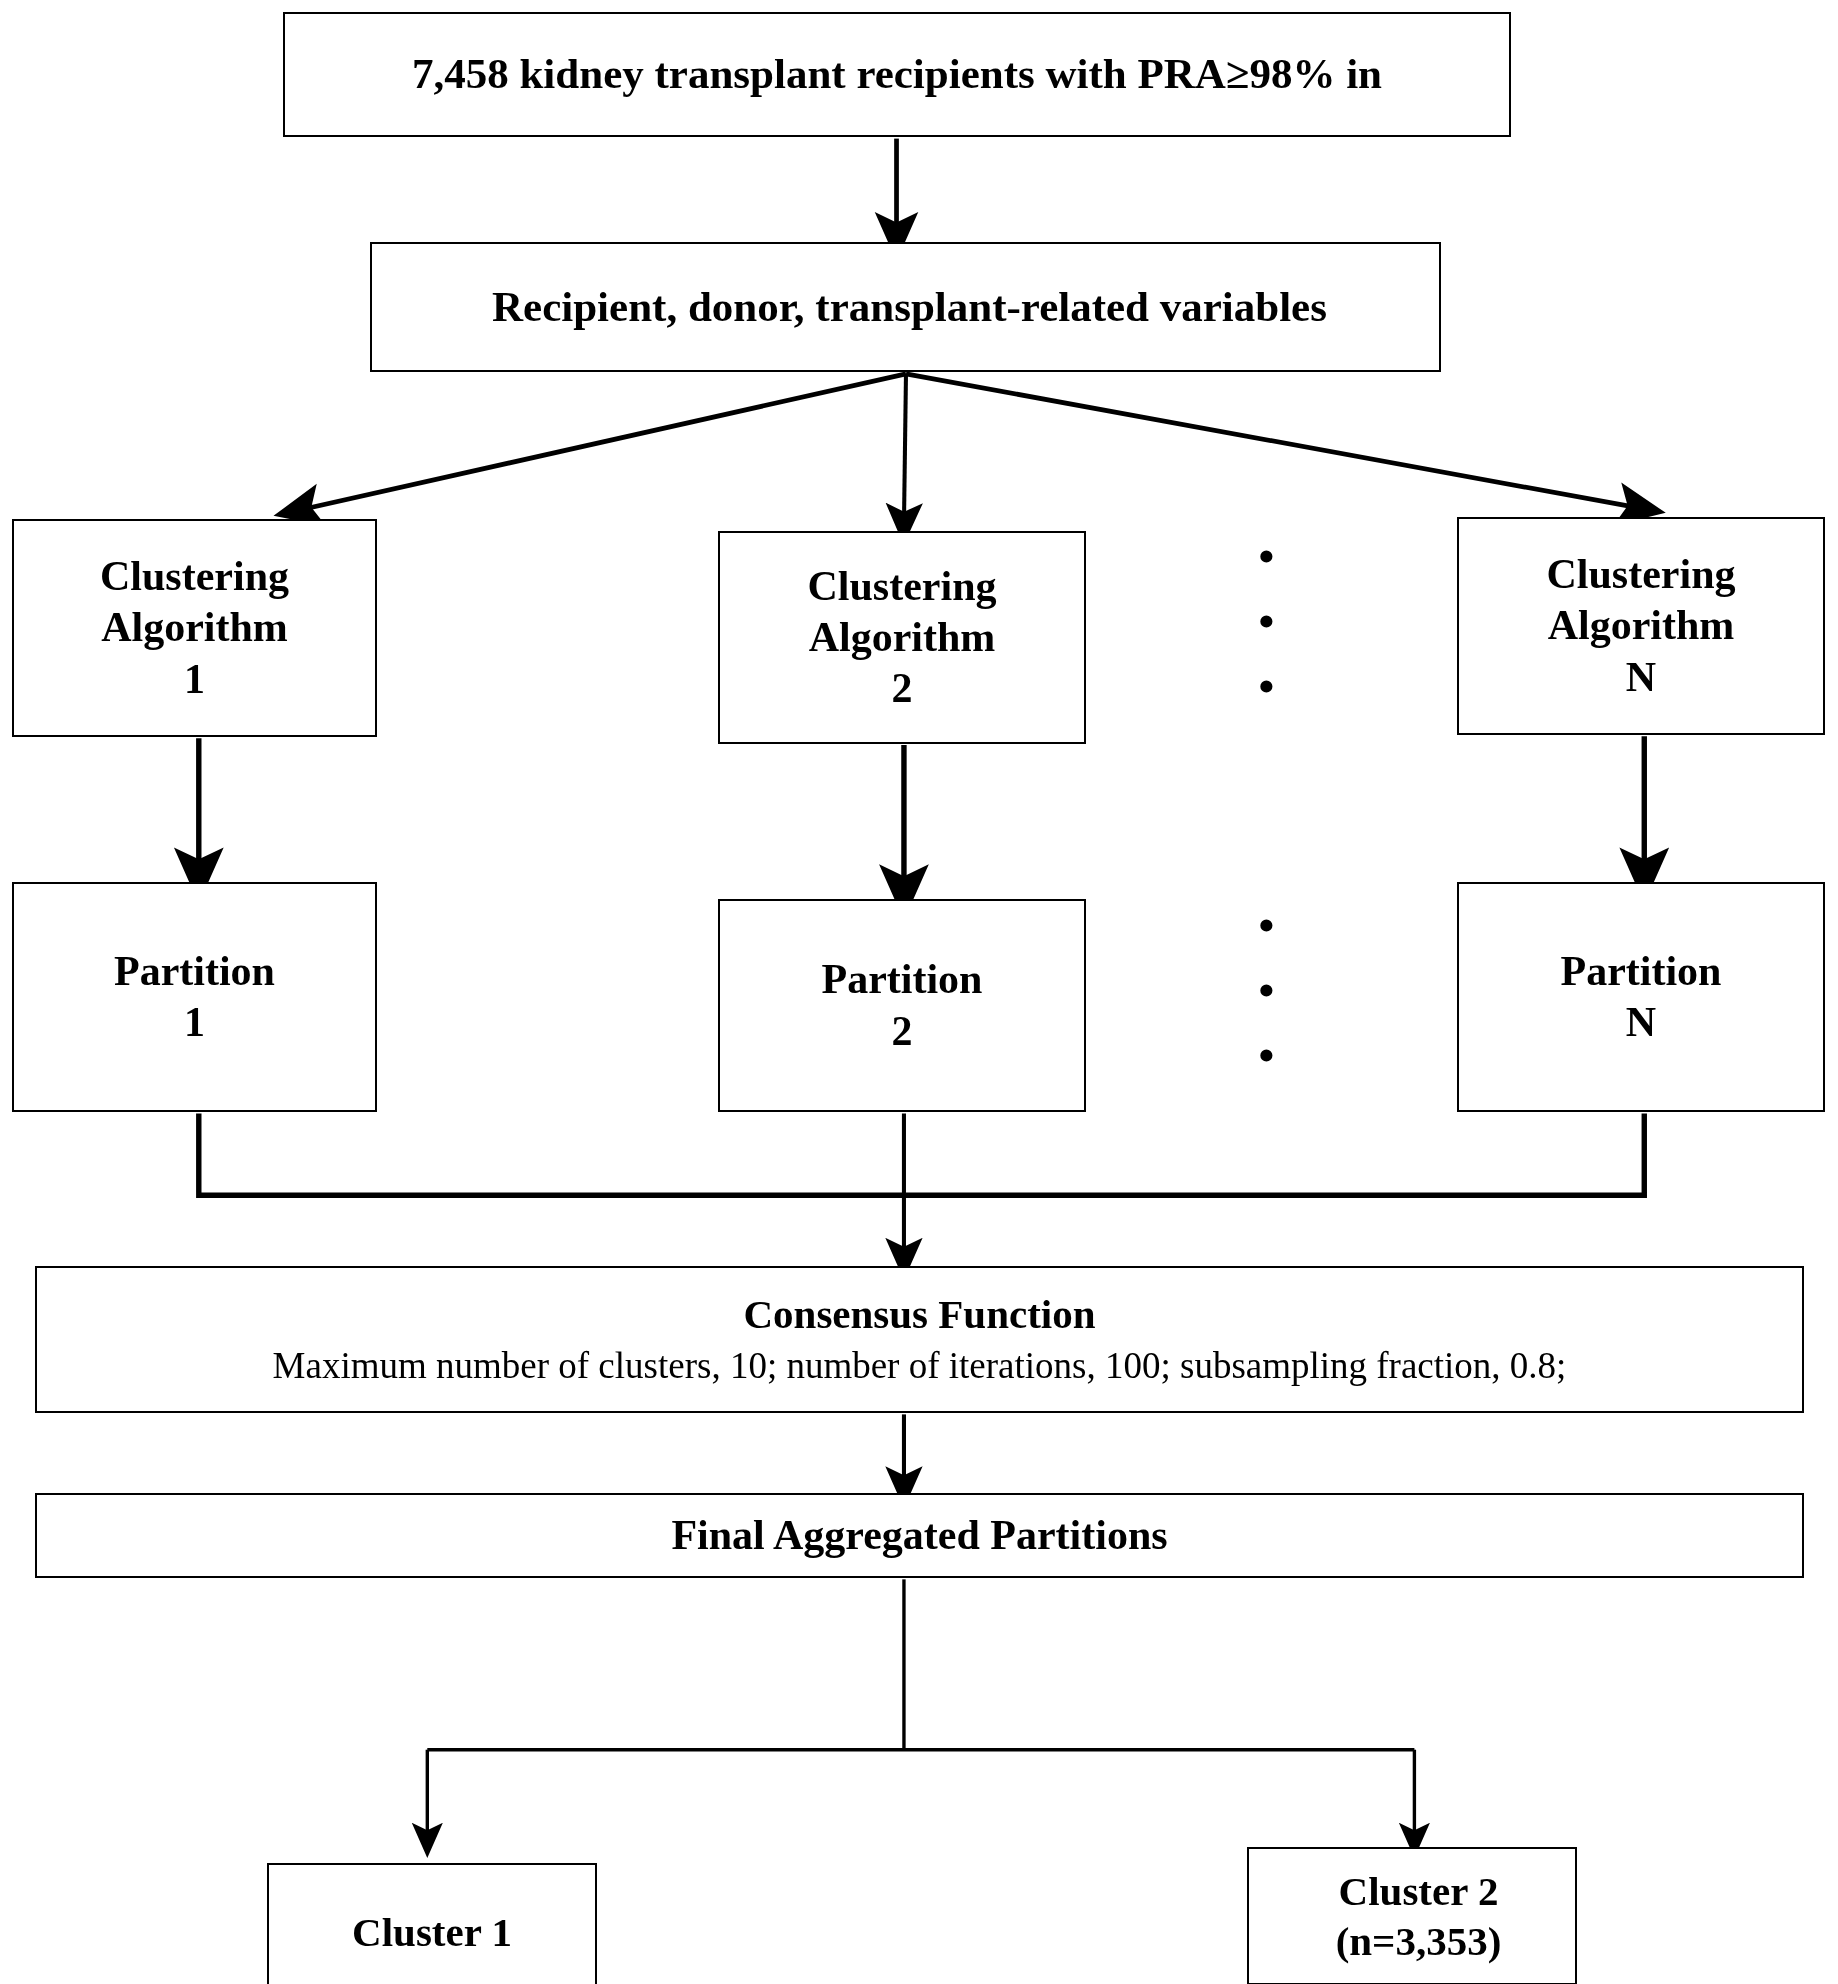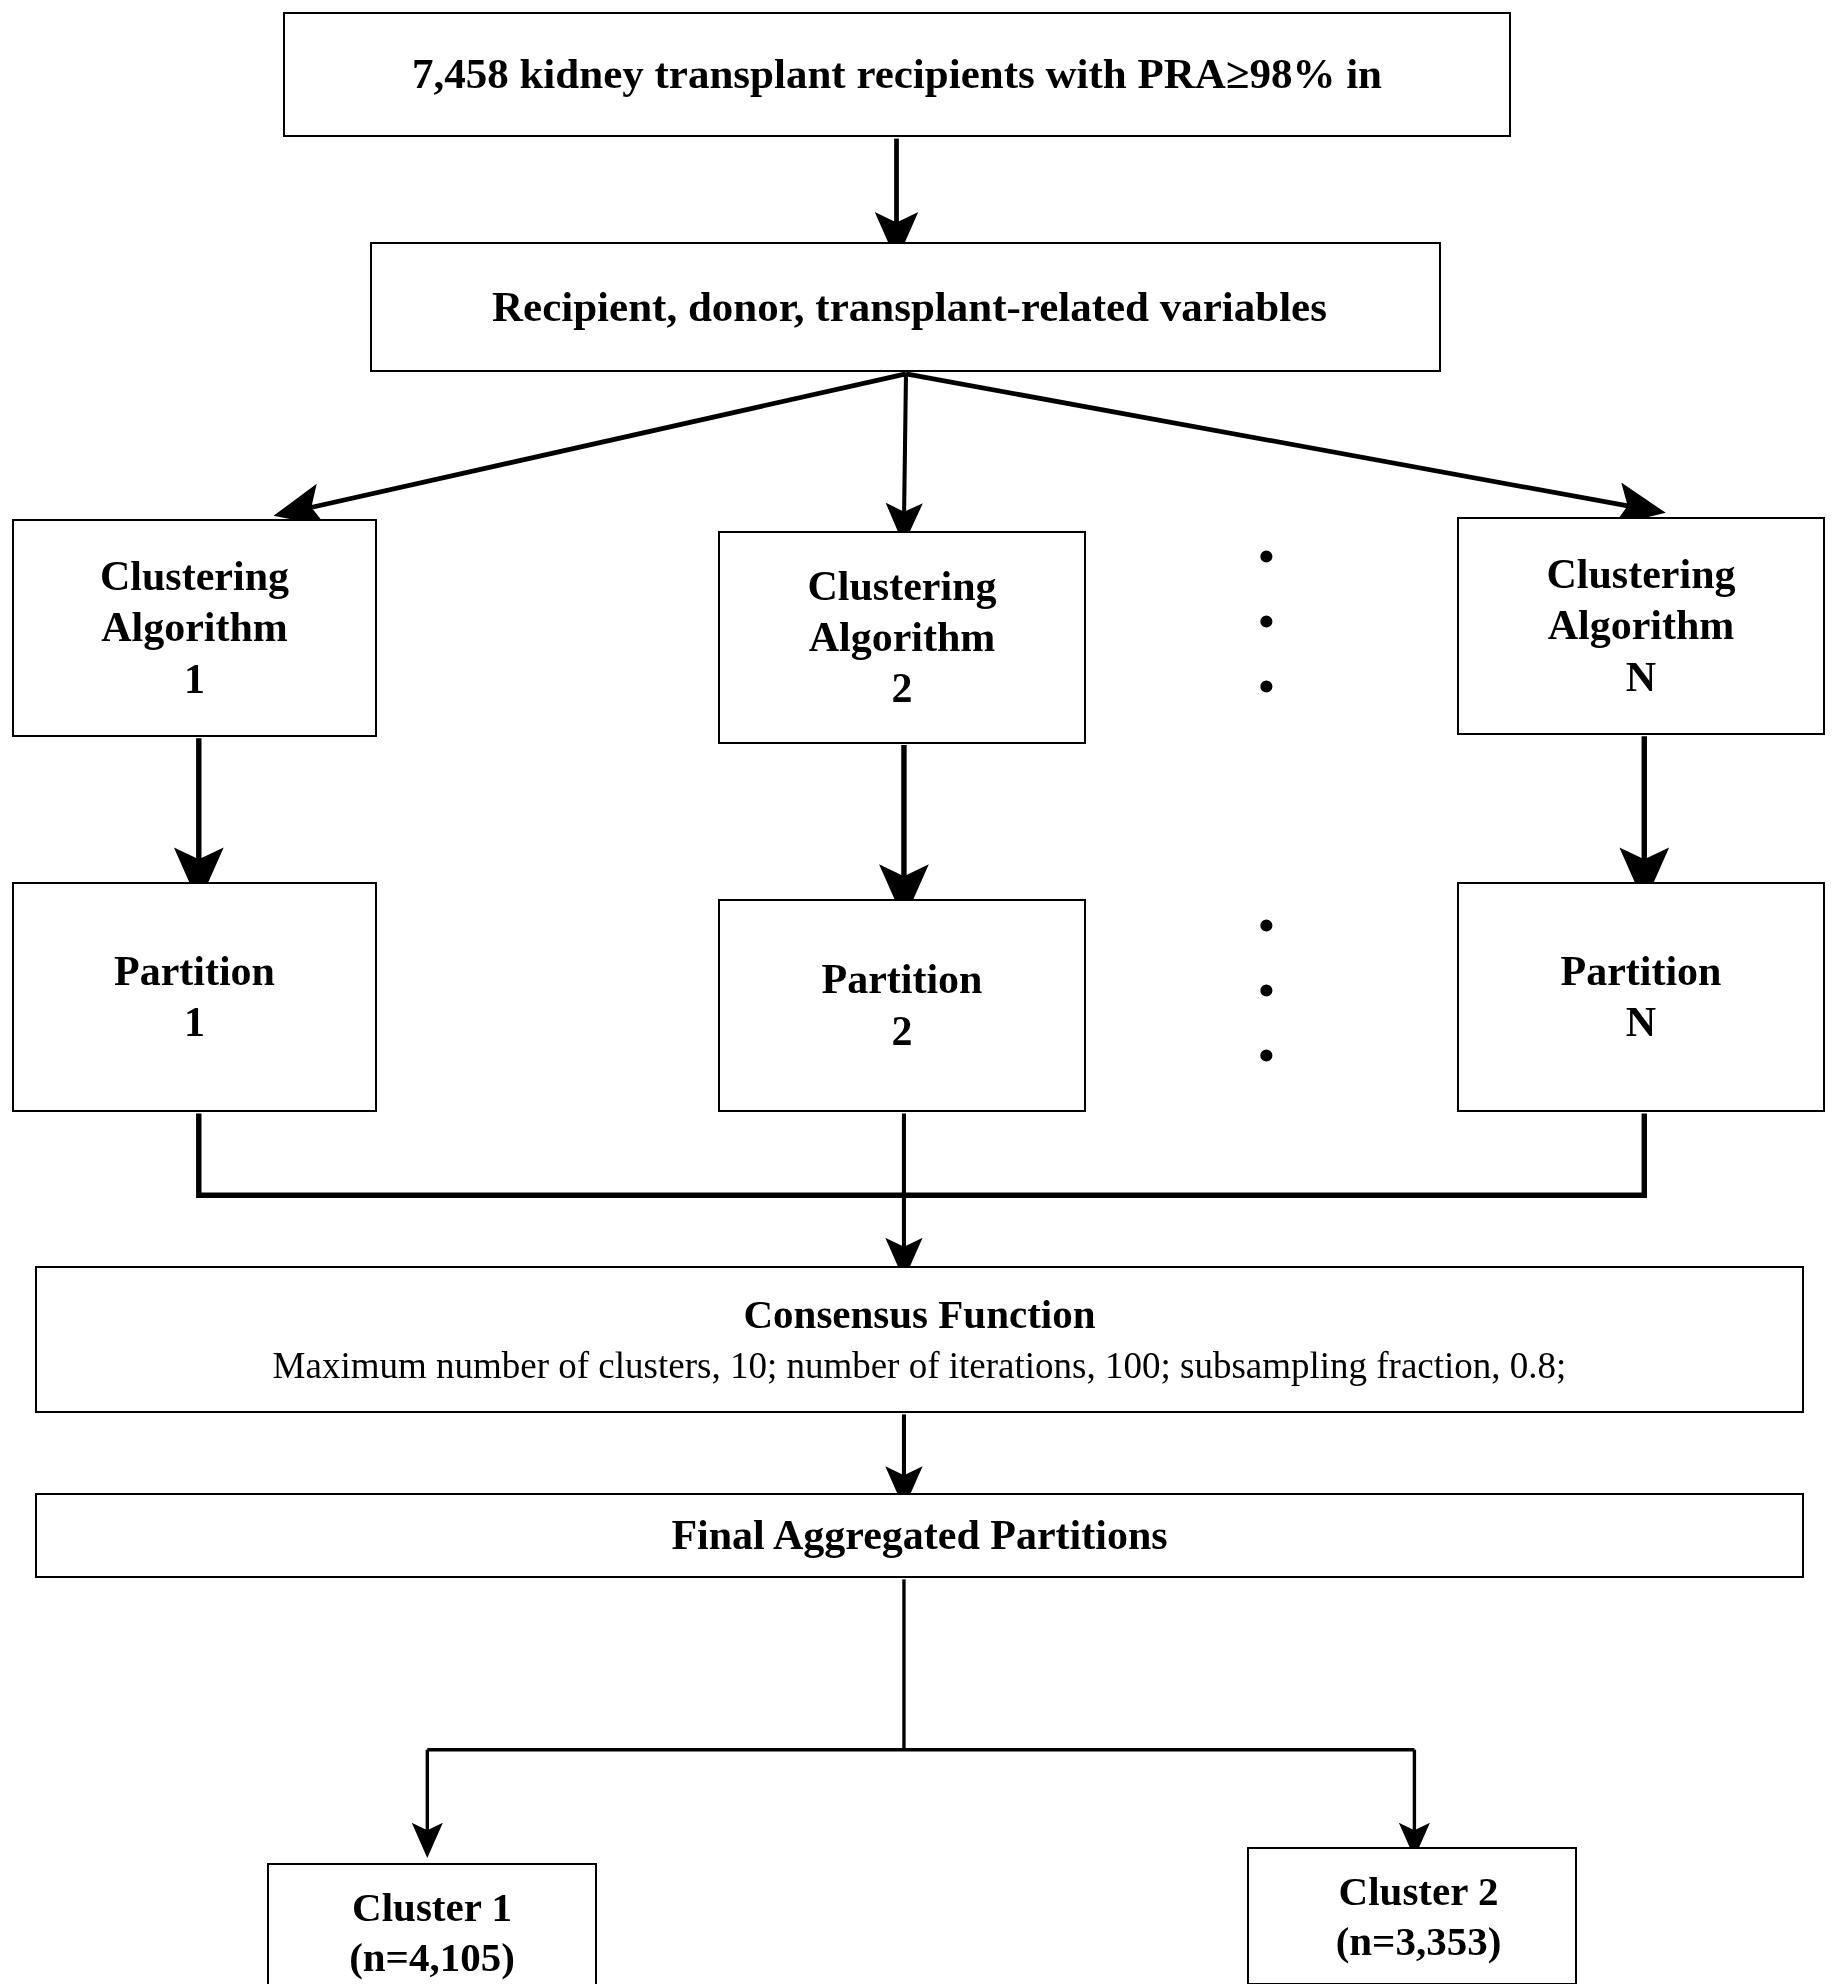--- a/index.html
+++ b/index.html
@@ -135,21 +135,20 @@
     <span class="title">Consensus Function</span>
     <span class="detail">Maximum number of clusters, 10; number of iterations, 100; subsampling fraction, 0.8;</span>
   </div>
 
   <div class="box b-bold" id="box-final">
     <span class="ln">Final Aggregated Partitions</span>
   </div>
 
   <div class="box b-bold" id="box-cluster-1">
     <span class="ln">Cluster 1</span>
-    <span class="ln">(n=4,105)</span>
   </div>
 
   <div class="box b-bold" id="box-cluster-2">
     <span class="ln">Cluster 2</span>
     <span class="ln">(n=3,353)</span>
   </div>
 
 </div>
 
 

